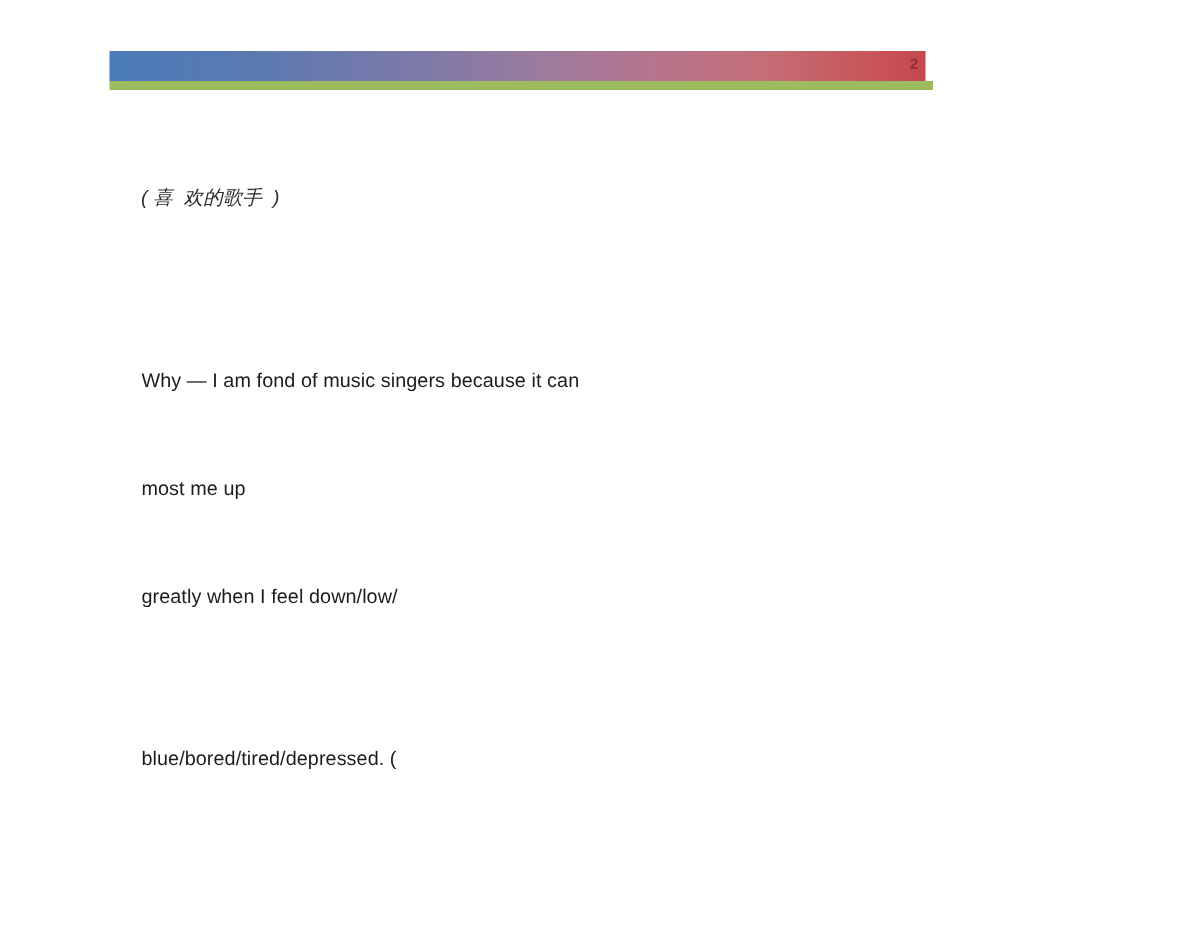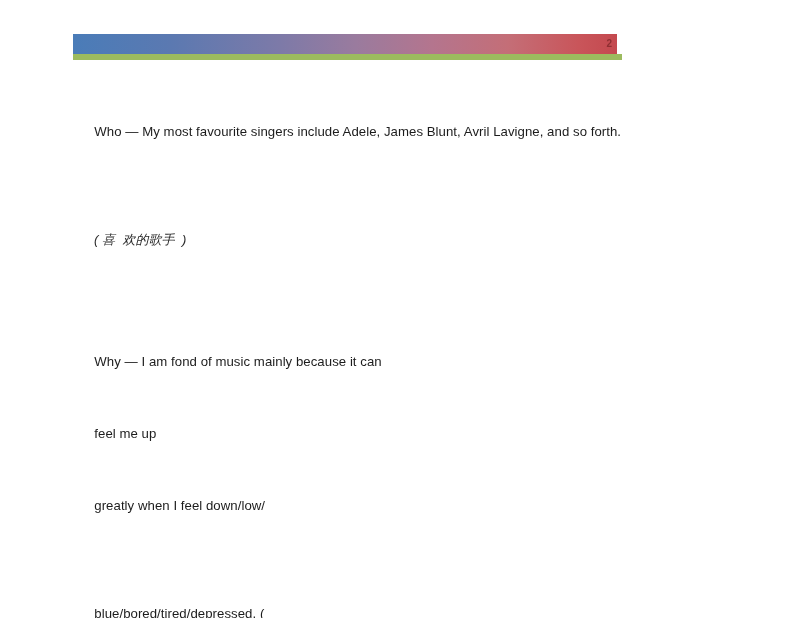--- a/index.html
+++ b/index.html
@@ -99,34 +99,31 @@
 <div class="page">
 
   <div class="banner-wrap">
     <div class="banner-bar"></div>
     <div class="banner-underline"></div>
     <div class="banner-page-number">2</div>
   </div>
 
   <div class="body-text">
 
-    <div class="line">
-      <span>Who — My most favourite singers include Adele, James Blunt, Avril Lavigne, and so forth.</span>
-    </div>
 
     <div class="line cn">
       <span>( 喜  欢的歌手  )</span>
     </div>
 
     <div class="spacer-small"></div>
 
     <div class="line">
-      <span>Why — I am fond of music mainly because it can</span>
+      <span>Why — I am fond of music singers because it can</span>
       <span class="gap-lg"></span>
-      <span>feel me up</span>
+      <span>most me up</span>
       <span class="gap-sm"></span>
       <span>greatly when I feel down/low/</span>
     </div>
 
     <div class="line">
       <span>blue/bored/tired/depressed. (</span>
       <span class="gap-md"></span>
       
       <span class="gap-md"></span>
       

